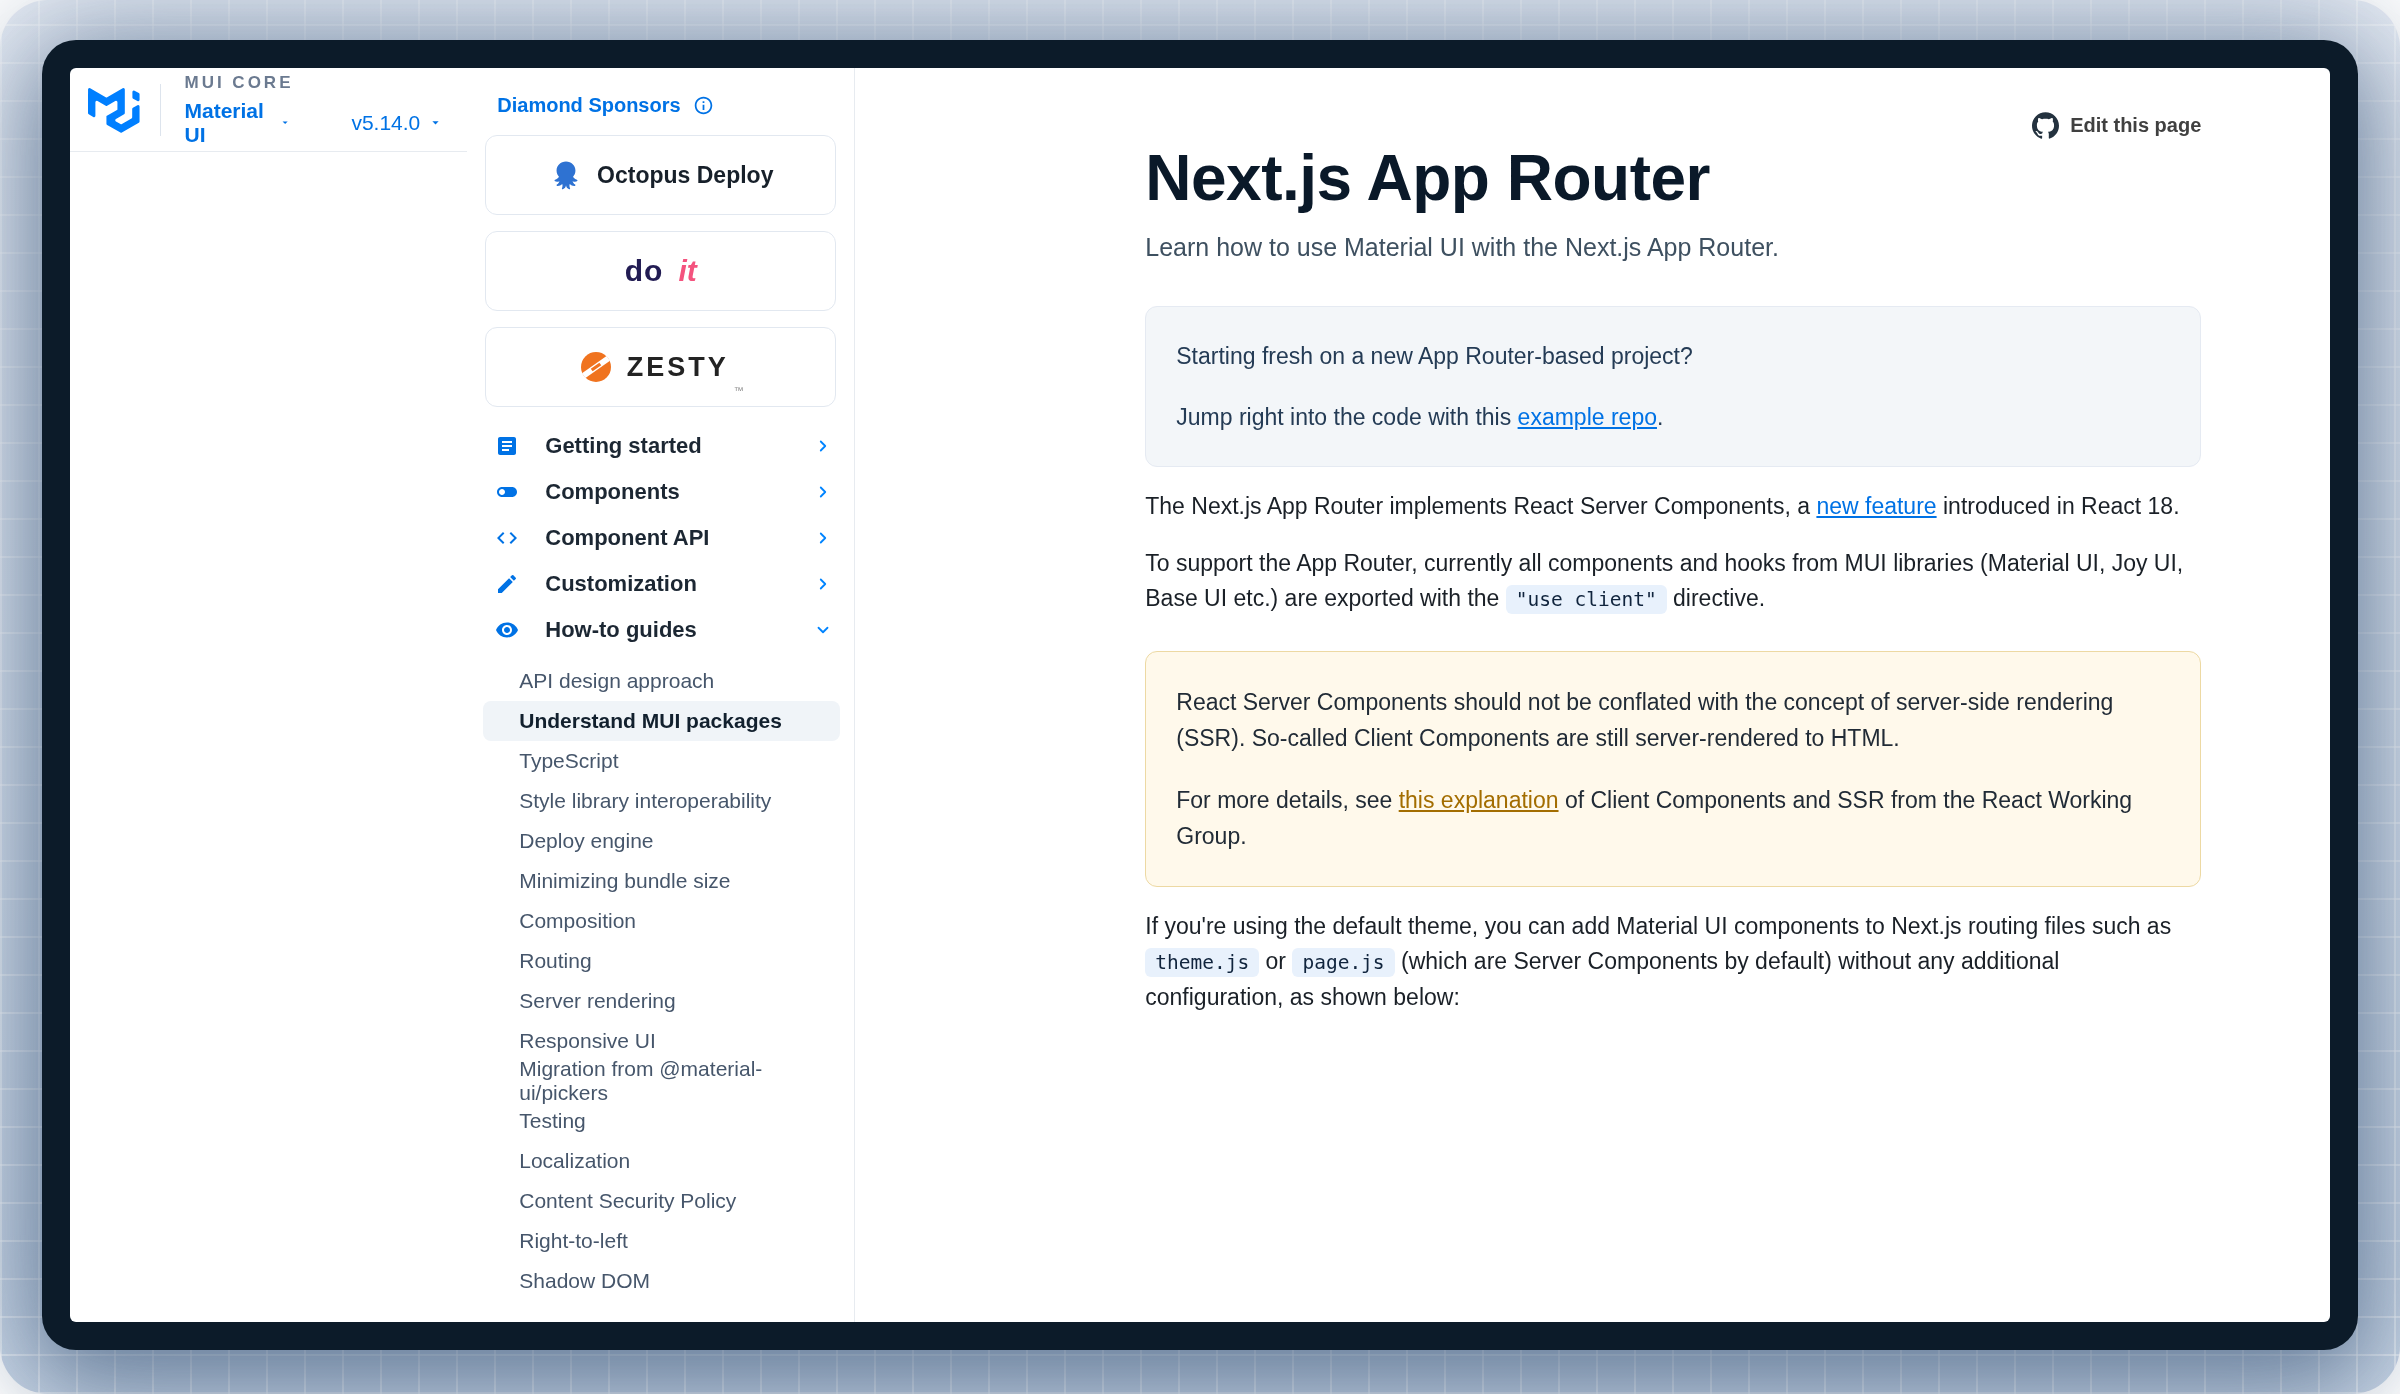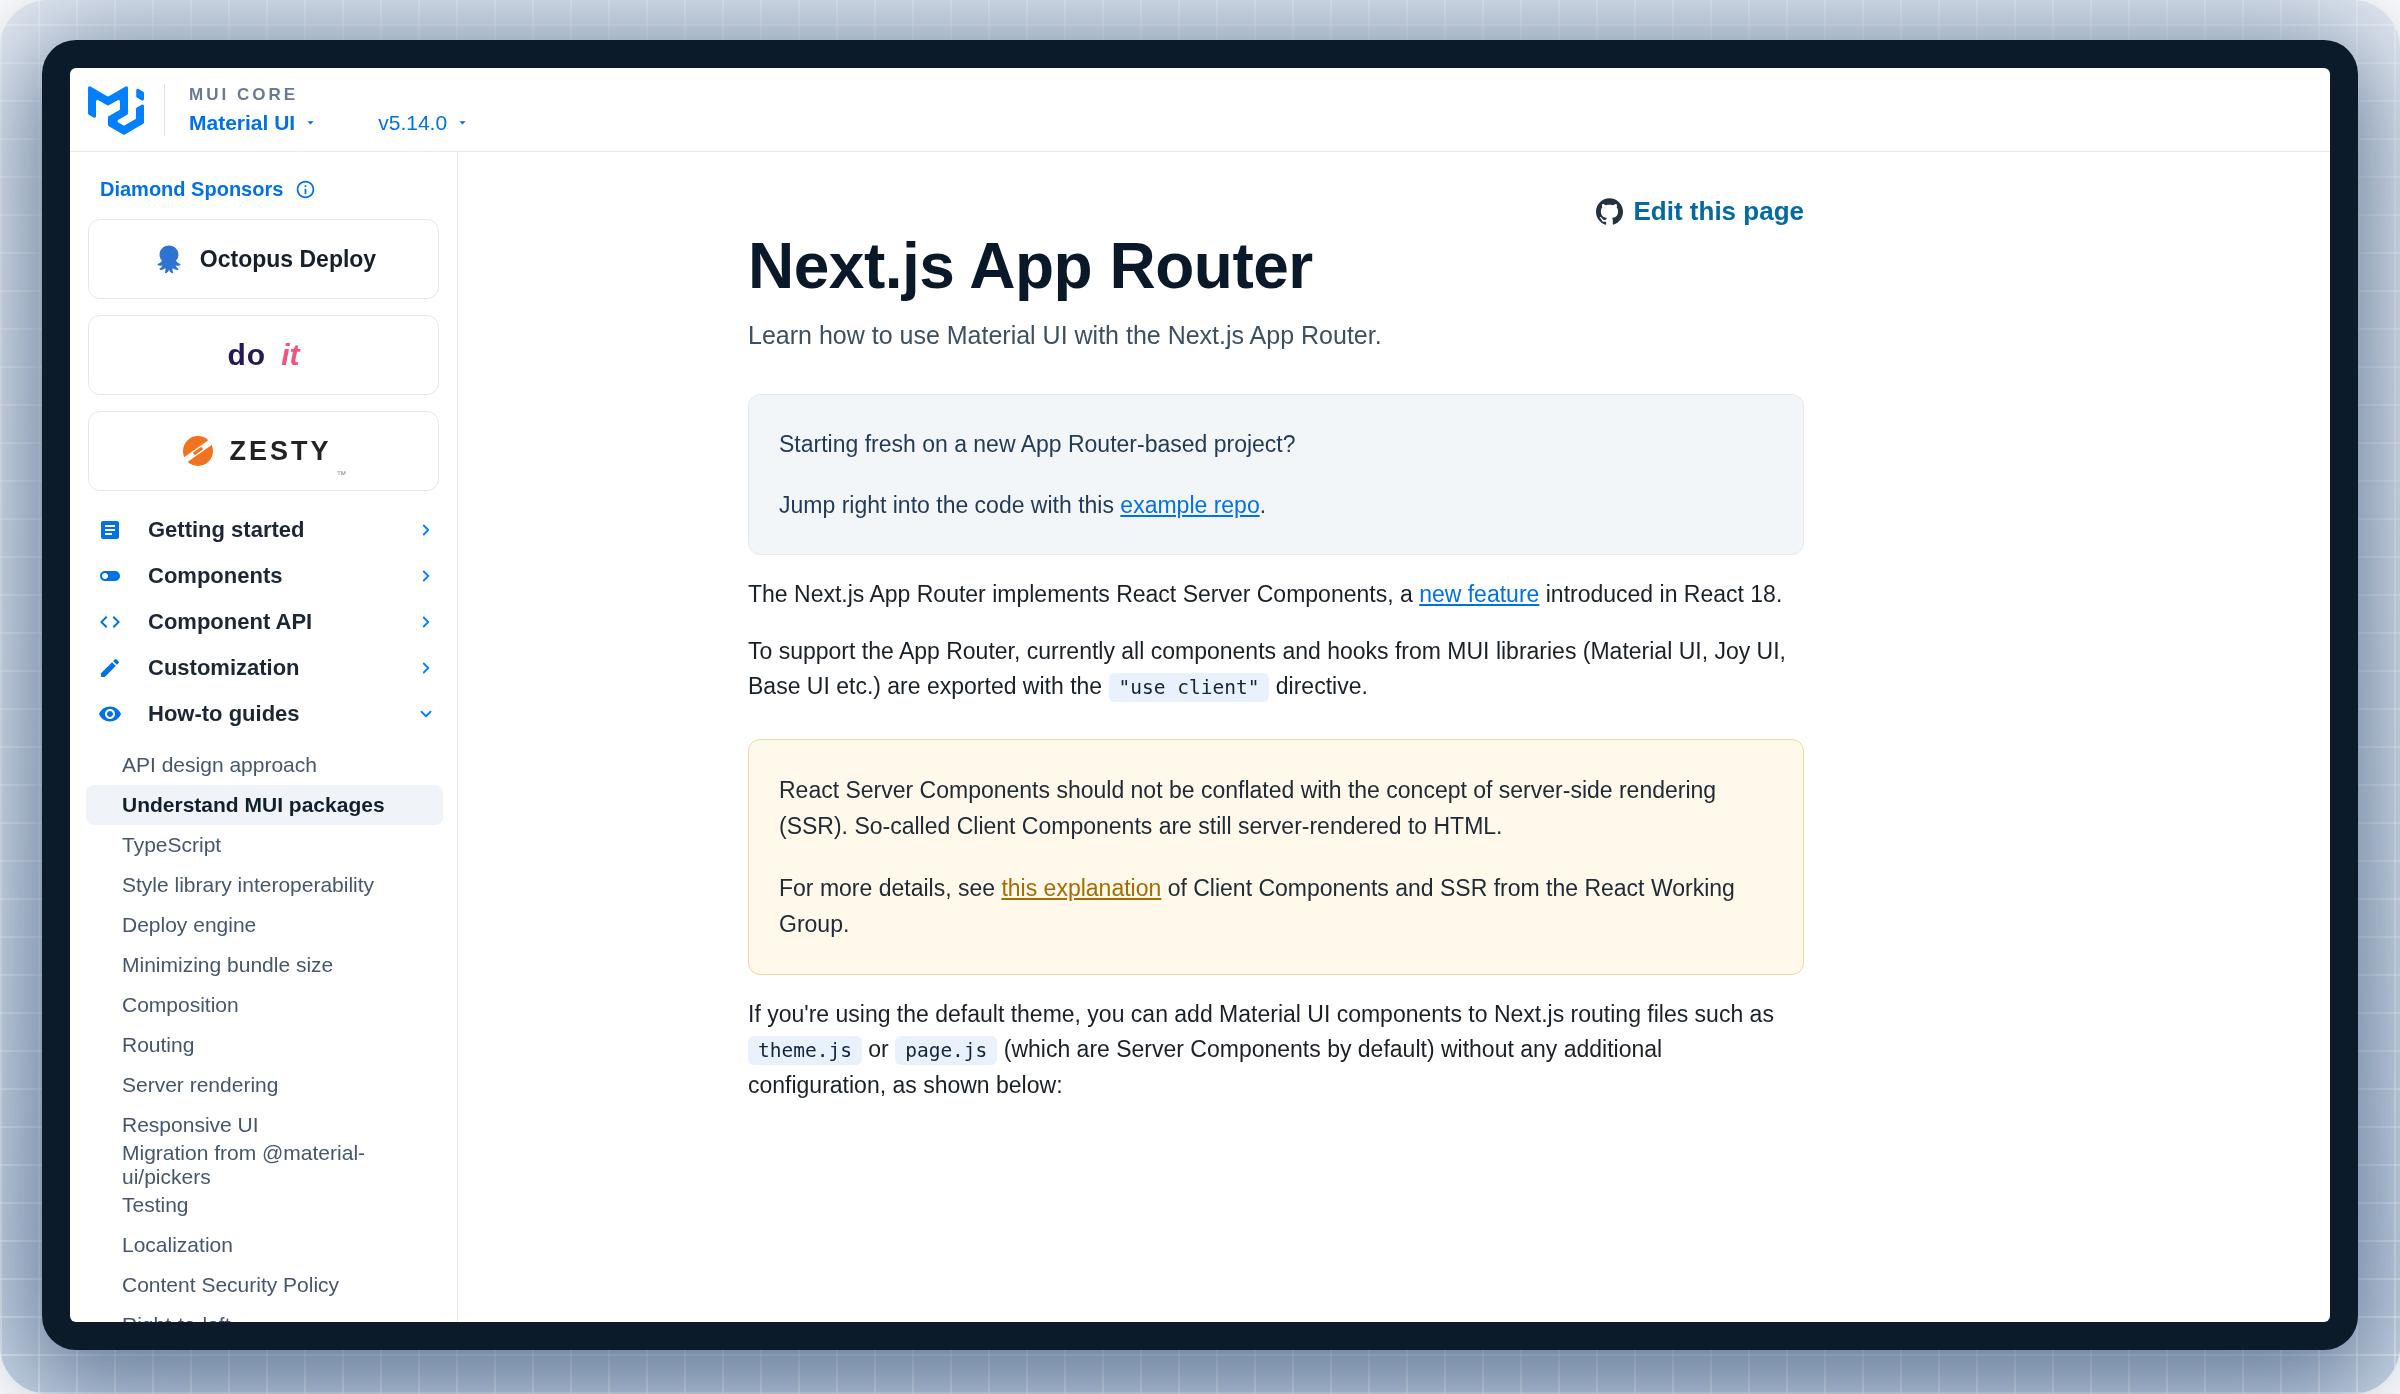--- a/index.html
+++ b/index.html
@@ -17,21 +17,21 @@
       linear-gradient(180deg,#e9eef6 0%,#dce5f0 55%,#c9d6e6 100%);
   }
   
   .frame {
     position:absolute; left:42px; top:40px; width:2316px; height:1310px;
     background:#0c1b29; border-radius:34px;
     box-shadow:0 0 120px 18px rgba(72,100,134,.55), 0 34px 80px rgba(52,78,110,.45);
   }
   .page {
     position:absolute; inset:28px; background:#fff; border-radius:6px;
-    overflow:hidden; display:flex; flex-direction:column;
+    overflow:hidden; display:flex; flex-direction:row;
   }
   
   .page-header {
     height:84px; flex:0 0 84px; display:flex; align-items:center;
     padding:0 24px 0 18px; border-bottom:1px solid #e7ebf0;
   }
   .logo { width:56px; height:50px; display:block; }
   .header-divider { width:1px; height:52px; background:#dde4ed; margin:0 24px 0 20px; }
   .brand-eyebrow { font-size:17px; font-weight:700; letter-spacing:3px; color:#6b7a90; margin-bottom:6px; }
   .brand-row { display:flex; align-items:center; gap:60px; }
@@ -64,21 +64,21 @@
   .subnav { list-style:none; margin-top:8px; }
   .subnav-item {
     height:40px; margin:0 14px 0 16px; padding-left:36px; display:flex; align-items:center;
     font-size:21px; font-weight:500; color:#46566b; border-radius:8px; cursor:pointer;
   }
   .subnav-item.active { background:#f0f4f8; color:#12202e; font-weight:700; }
   
   .main { flex:1; min-width:0; overflow:hidden; }
   .content { width:1056px; margin-left:290px; }
   .edit-row { margin-top:44px; display:flex; justify-content:flex-end; align-items:center; gap:11px; cursor:pointer; }
-  .edit-label { color:#0369a1; font-size:26px; font-weight:700; }
+  .edit-label { color:#404040; font-size:20px; font-weight:700; }
   .github-icon { width:27px; height:27px; fill:#24323f; }
   h1.page-title { margin-top:2px; font-size:64px; font-weight:700; color:#0a1929; letter-spacing:-.5px; }
   .subtitle { margin-top:18px; font-size:25px; color:#3e5060; }
   .callout-neutral {
     margin-top:44px; background:#f3f6f9; border:1px solid #e5eaf2; border-radius:12px;
     padding:32px 30px; color:#243b55; font-size:23px; line-height:1.5;
   }
   .callout-neutral p + p { margin-top:26px; }
   a.link { color:#0072E5; text-decoration:underline; cursor:pointer; }
   .section-head { margin-top:70px; display:flex; align-items:center; justify-content:space-between; }

